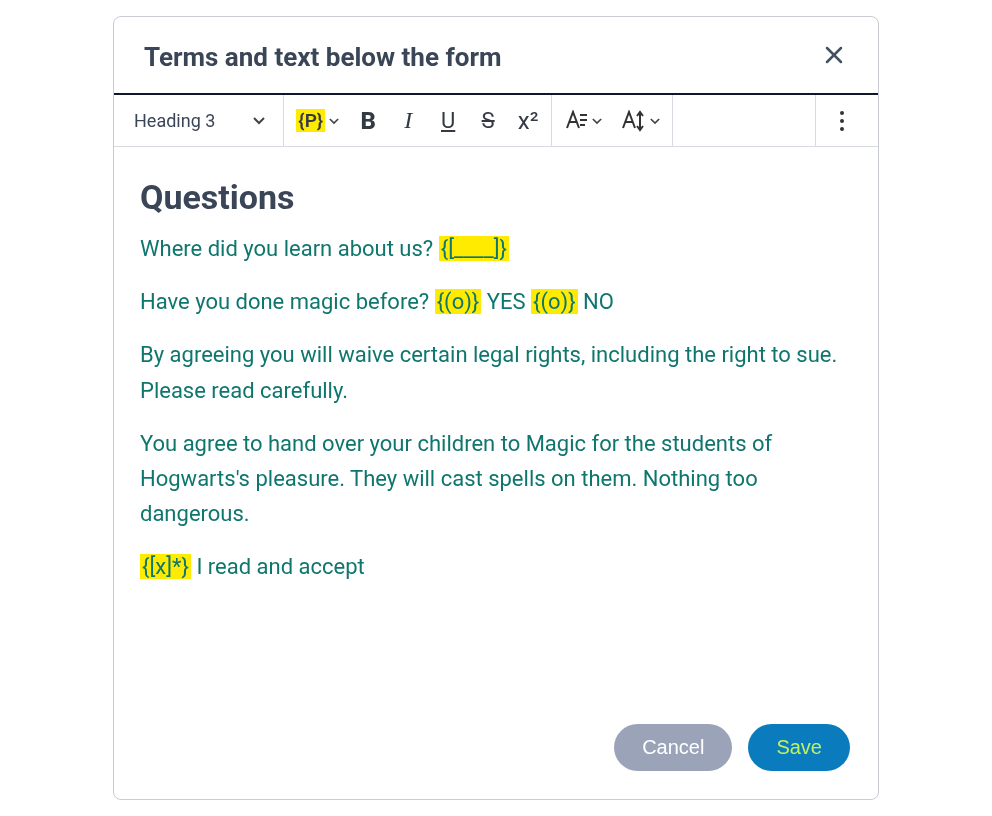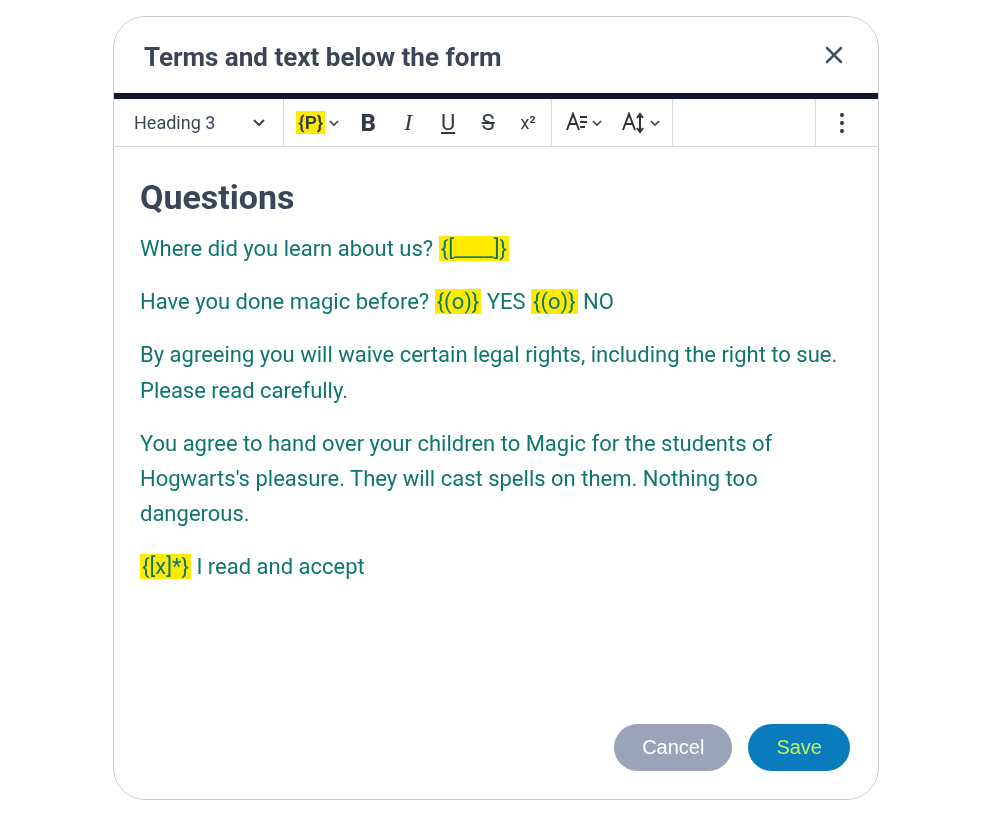--- a/index.html
+++ b/index.html
@@ -11,21 +11,21 @@
     font-family: -apple-system, BlinkMacSystemFont, "Segoe UI", Roboto, "Helvetica Neue", Arial, sans-serif;
     background: #ffffff;
   }
   .modal {
     position: absolute;
     left: 113px;
     top: 16px;
     width: 766px;
     height: 784px;
     border: 1px solid #c9ccd4;
-    border-radius: 32px;
+    border-radius: 8px;
     background: #fff;
     display: flex;
     flex-direction: column;
     overflow: hidden;
   }
   .modal-header {
     padding: 24px 30px 20px 30px;
     display: flex;
     align-items: center;
     justify-content: space-between;
@@ -36,21 +36,21 @@
     color: #3a4657;
   }
   .close-btn {
     cursor: pointer;
     color: #44525f;
     font-size: 24px;
     line-height: 1;
     padding: 4px;
   }
   .toolbar {
-    border-top: 6px solid #0f172a;
+    border-top: 2px solid #0f172a;
     border-bottom: 1px solid #d7dbe0;
     display: flex;
     align-items: stretch;
     padding: 0 10px 0 0;
     height: 54px;
     background: #fff;
   }
   .toolbar .group {
     display: flex;
     align-items: center;
@@ -165,21 +165,21 @@
         <span class="chev">
           <svg width="10" height="7" viewBox="0 0 12 8">
               <path d="M1 1l5 5 5-5" fill="none" stroke="#444" stroke-width="2"></path>
             </svg>
         </span>
       </div>
       <div class="tb-btn" style="font-weight:800;font-size:24px;">B</div>
       <div class="tb-btn" style="font-style:italic;font-family:Georgia,serif;font-size:24px;">I</div>
       <div class="tb-btn" style="text-decoration:underline;font-size:22px;">U</div>
       <div class="tb-btn" style="text-decoration:line-through;font-size:22px;">S</div>
-      <div class="tb-btn" style="font-size:18px;">x²</div>
+      <div class="tb-btn" style="font-size:24px;">x²</div>
     </div>
 
     <div class="group">
       <div class="tb-btn dd">
         <svg width="24" height="22" viewBox="0 0 24 22">
           <path d="M3 18 L9 2 L15 18" fill="none" stroke="#333" stroke-width="2"></path>
           <line x1="5.2" y1="12" x2="12.8" y2="12" stroke="#333" stroke-width="2"></line>
           <line x1="16" y1="5" x2="23" y2="5" stroke="#333" stroke-width="2"></line>
           <line x1="16" y1="10" x2="23" y2="10" stroke="#333" stroke-width="2"></line>
           <line x1="16" y1="15" x2="21" y2="15" stroke="#333" stroke-width="2"></line>

